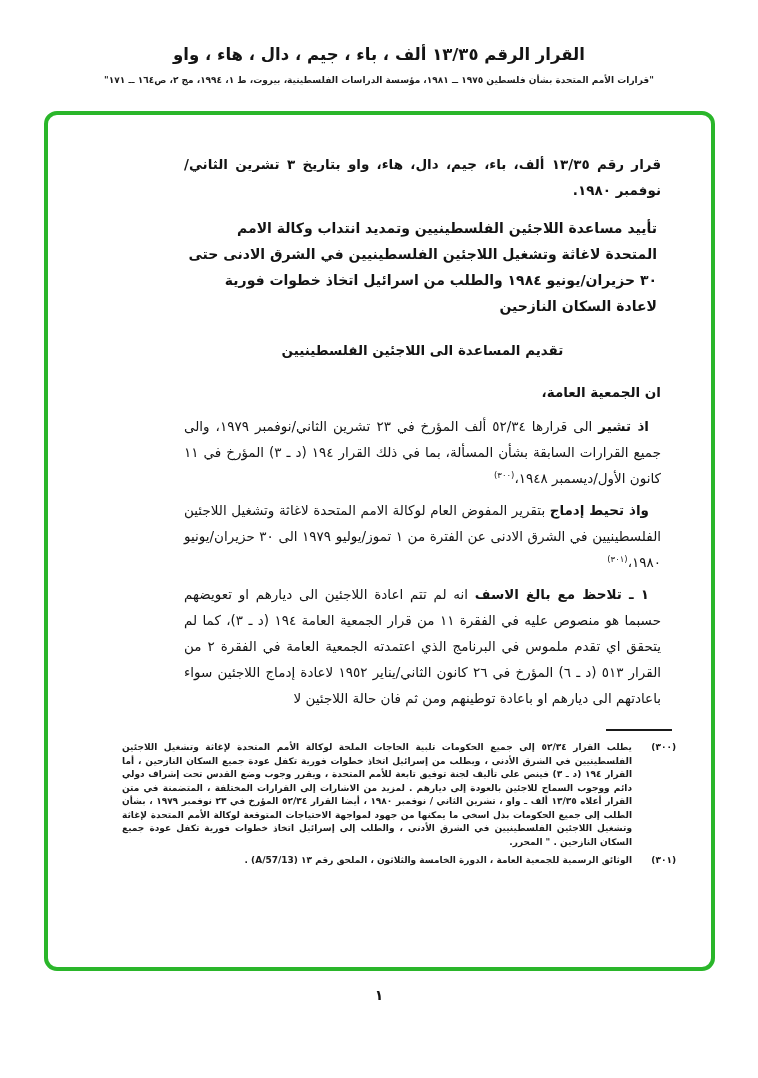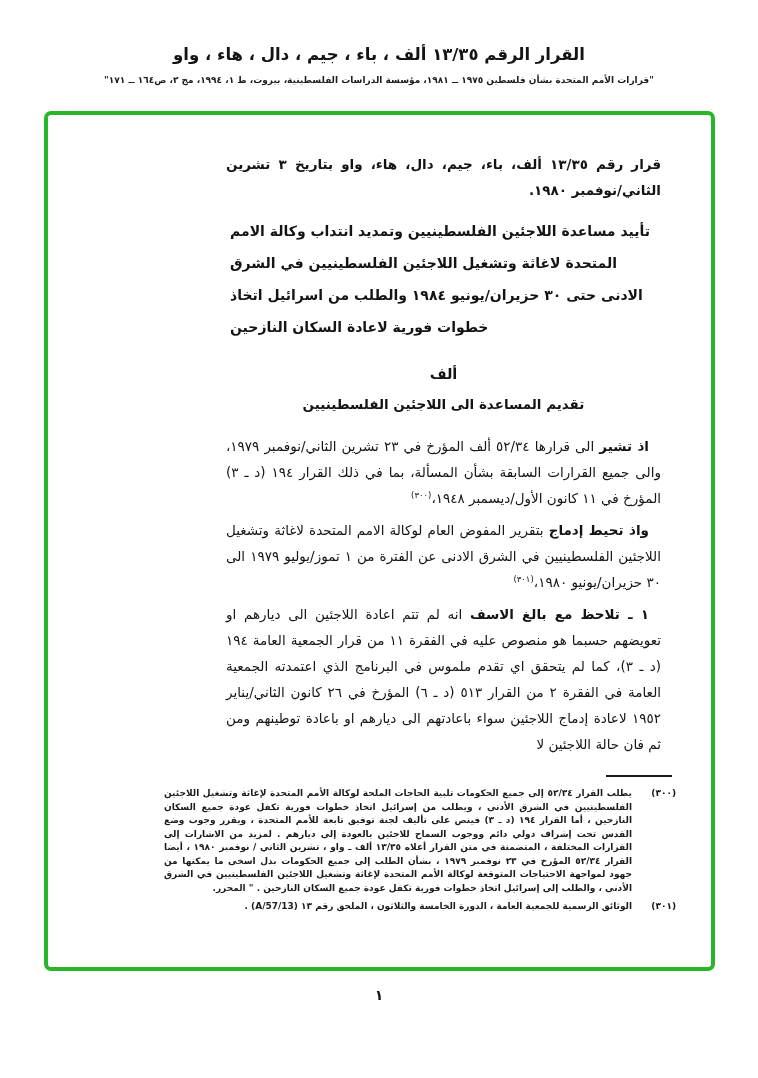--- a/index.html
+++ b/index.html
@@ -13,38 +13,37 @@
     font-family: "DejaVu Sans", sans-serif;
     direction: rtl;
   }
   .doc-header { text-align: center; padding-top: 45px; }
   .doc-title  { font-size: 16.5px; font-weight: bold; margin: 0; letter-spacing: 0.5px; }
   .doc-source { font-size: 9px; font-weight: bold; margin-top: 11px; color: #1c1c1c; }
 
   .frame {
     margin: 26px 43px 0 44px;
     border: 4px solid var(--frame-color);
-    border-radius: 7px;
+    border-radius: 13px;
     min-height: 860px;
     background: #fff;
-    padding-left: 42px;
   }
   .content {
     padding: 36px 50px 18px 40px;
     margin-left: 96px;            
     font-size: 13.5px;
     line-height: 26px;
     text-align: justify;
   }
   .intro { font-weight: bold; margin: 0 0 10px 0; }
   .heading {
     font-weight: bold;
-    text-align: left;
+    text-align: right;
     margin: 12px 4px 18px 4px;
-    line-height: 32px;
+    line-height: 26px;
     font-size: 14px;
   }
   .sec-letter { text-align: center; font-weight: bold; font-size: 14.5px; margin: 18px 0 4px 0; }
   .sec-title  { text-align: center; font-weight: bold; font-size: 13.5px; margin: 0 0 16px 0; }
   .salutation { font-weight: bold; margin: 10px 0 8px 0; }
   p.body-par  { margin: 4px 0 6px 0; text-indent: 12px; }
   p.body-par .lead { font-weight: bold; }
   sup.fnref { font-size: 8.5px; vertical-align: super; line-height: 0; }
 
   .footnotes { margin: 18px -15px 0 -62px; }
@@ -74,23 +73,23 @@
     <div class="doc-source">"قرارات الأمم المتحدة بشأن فلسطين ١٩٧٥ ــ ١٩٨١، مؤسسة الدراسات الفلسطينية، بيروت، ط ١، ١٩٩٤، مج ٢، ص١٦٤ ــ ١٧١"</div>
   </div>
 
   <div class="frame">
     <div class="content">
 
       <p class="intro">قرار رقم ١٣/٣٥ ألف، باء، جيم، دال، هاء، واو بتاريخ ٣ تشرين الثاني/نوفمبر ١٩٨٠.</p>
 
       <div class="heading">تأييد مساعدة اللاجئين الفلسطينيين وتمديد انتداب وكالة الامم المتحدة لاغاثة وتشغيل اللاجئين الفلسطينيين في الشرق الادنى حتى ٣٠ حزيران/يونيو ١٩٨٤ والطلب من اسرائيل اتخاذ خطوات فورية لاعادة السكان النازحين</div>
 
-      <div class="sec-letter">ألف</div>
       <div class="sec-title">تقديم المساعدة الى اللاجئين الفلسطينيين</div>
 
+      <p class="salutation">ان الجمعية العامة،</p>
 
       <p class="body-par">
         <span class="lead">اذ تشير</span><span> الى قرارها ٥٢/٣٤ ألف المؤرخ في ٢٣ تشرين الثاني/نوفمبر ١٩٧٩، والى جميع القرارات السابقة بشأن المسألة، بما في ذلك القرار ١٩٤ (د ـ ٣) المؤرخ في ١١ كانون الأول/ديسمبر ١٩٤٨،</span><sup class="fnref">(٣٠٠)</sup>
       </p>
 
       <p class="body-par">
         <span class="lead">واذ تحيط إدماج</span><span> بتقرير المفوض العام لوكالة الامم المتحدة لاغاثة وتشغيل اللاجئين الفلسطينيين في الشرق الادنى عن الفترة من ١ تموز/يوليو ١٩٧٩ الى ٣٠ حزيران/يونيو ١٩٨٠،</span><sup class="fnref">(٣٠١)</sup>
       </p>
 
       <p class="body-par">

